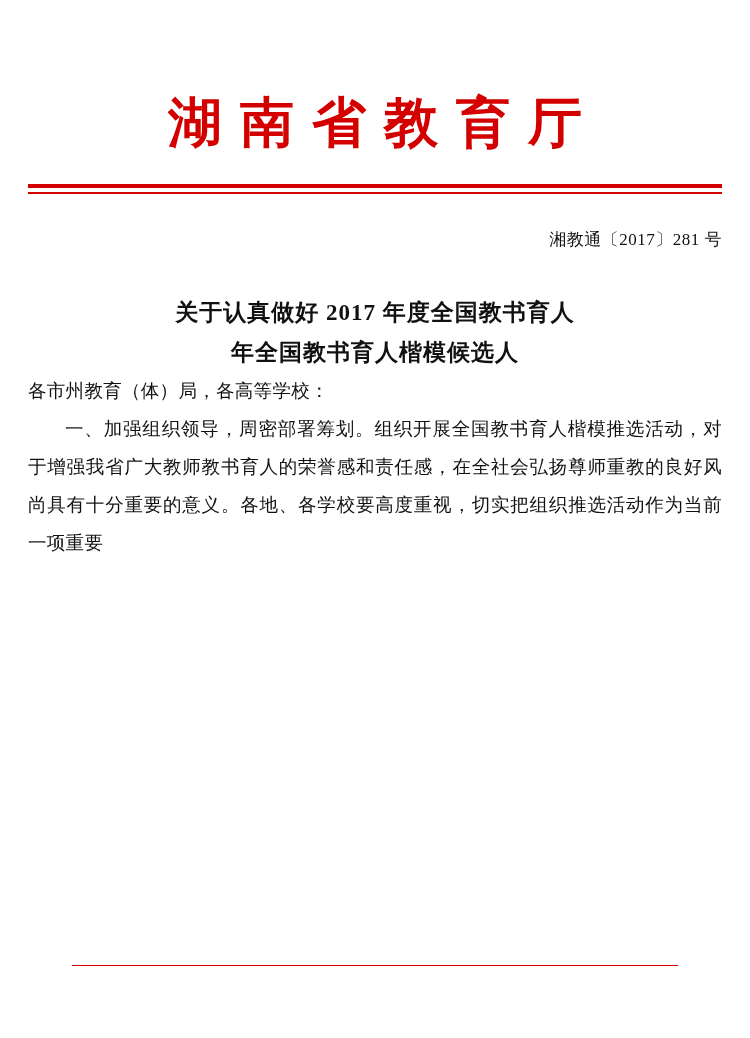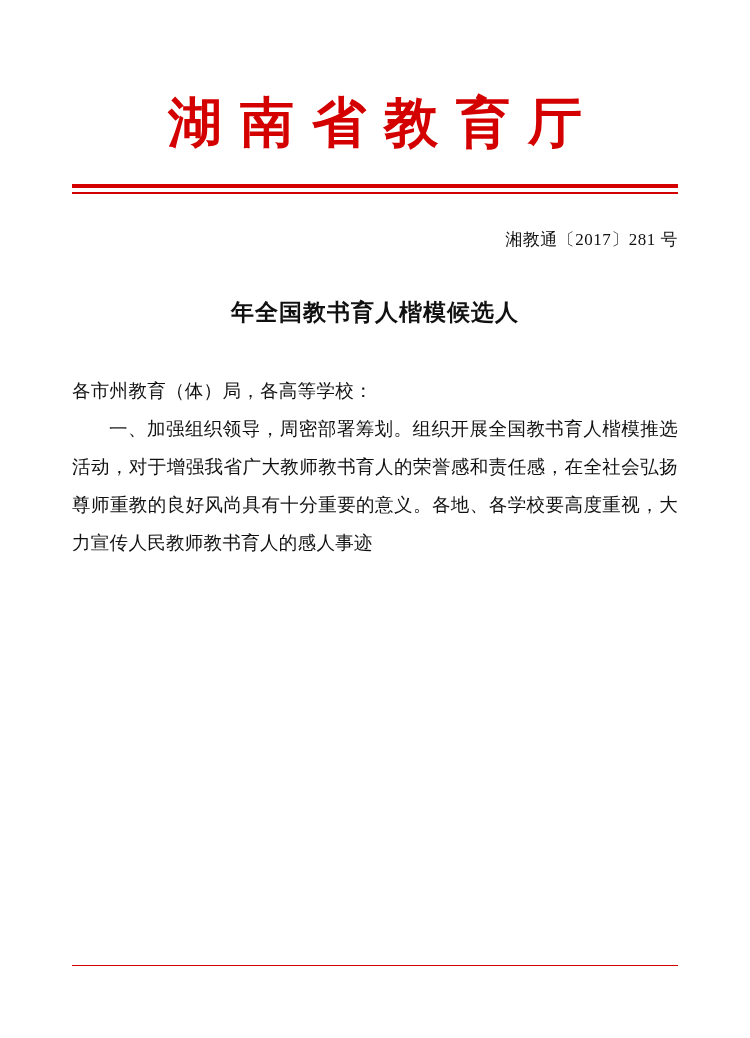--- a/index.html
+++ b/index.html
@@ -12,21 +12,21 @@
     height: 1038px;
     font-family: "Liberation Serif", "DejaVu Serif", serif;
     color: #111;
     position: relative;
     overflow: hidden;
   }
   .page {
     width: 750px;
     height: 1038px;
     box-sizing: border-box;
-    padding: 0 72px;
+    padding: 0 28px;
     position: relative;
     background: #fff;
   }
 
   
   .masthead {
     padding-top: 92px;
     text-align: center;
   }
   .masthead-title {
@@ -70,21 +70,20 @@
     font-size: 23px;
     line-height: 1.75;
     letter-spacing: 1px;
   }
   .doc-title .line {
     display: block;
   }
 
   
   .body-text {
-    margin-top: 40px;
     font-size: 18.5px;
     line-height: 2.05;
     text-align: justify;
     text-justify: inter-ideograph;
     letter-spacing: 0.3px;
   }
   .body-text p {
     margin: 0;
   }
   .body-text p.indent {
@@ -113,25 +112,26 @@
   </div>
 
   <div class="rule-group">
     <div class="rule-thick"></div>
     <div class="rule-thin"></div>
   </div>
 
   <div class="doc-number">湘教通〔2017〕281 号</div>
 
   <div class="doc-title">
+    <span class="line">关于认真做好 2017 年度全国教书育人</span>
     <span class="line">年全国教书育人楷模候选人</span>
   </div>
 
   <div class="body-text">
     <p>各市州教育（体）局，各高等学校：</p>
-    <p class="indent">一、加强组织领导，周密部署筹划。组织开展全国教书育人楷模推选活动，对于增强我省广大教师教书育人的荣誉感和责任感，在全社会弘扬尊师重教的良好风尚具有十分重要的意义。各地、各学校要高度重视，大力宣传人民教师教书育人的感人事迹</p>
+    <p class="indent">一、加强组织领导，周密部署筹划。组织开展全国教书育人楷模推选活动，对于增强我省广大教师教书育人的荣誉感和责任感，在全社会弘扬尊师重教的良好风尚具有十分重要的意义。各地、各学校要高度重视，切实把组织推选活动作为当前一项重要</p>
   </div>
 
   <div class="bottom-rule">
     <div class="rule-thin2"></div>
   </div>
 
 </div>
 
 </body></html>

